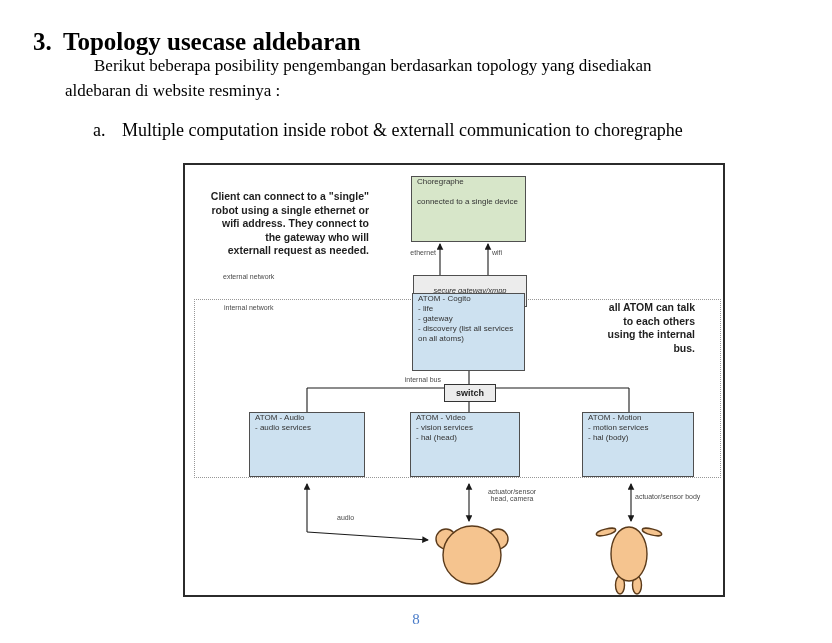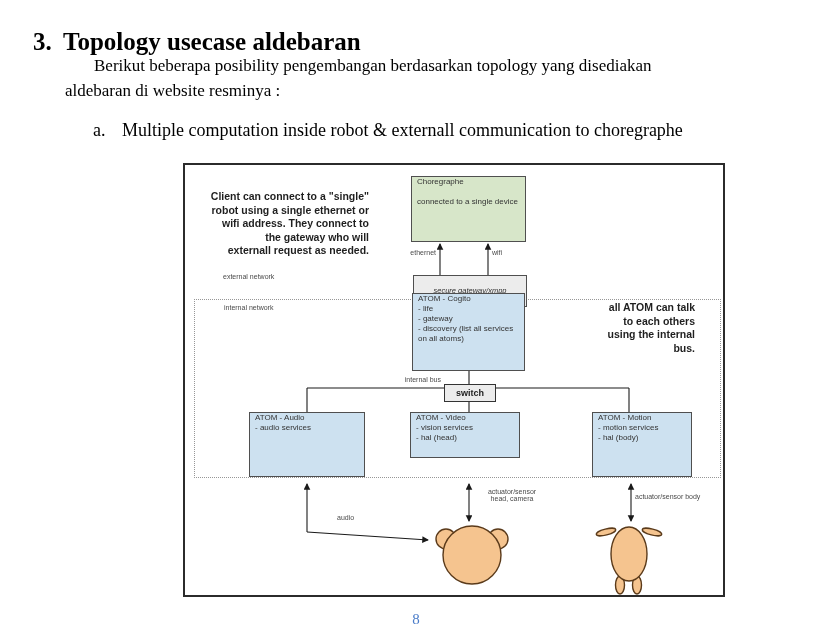--- a/index.html
+++ b/index.html
@@ -111,27 +111,27 @@
 
     <div class="dbox gray switch" style="left:259px;top:219px;width:52px;height:15px;">
       <span>switch</span>
     </div>
 
     <div class="dbox blue" style="left:64px;top:247px;width:116px;height:65px;">
       <div>ATOM - Audio</div>
       <div>- audio services</div>
     </div>
 
-    <div class="dbox blue" style="left:225px;top:247px;width:110px;height:46px;">
+    <div class="dbox blue" style="left:225px;top:247px;width:110px;height:65px;">
       <div>ATOM - Video</div>
       <div>- vision services</div>
       <div>- hal (head)</div>
     </div>
 
-    <div class="dbox blue" style="left:407px;top:247px;width:100px;height:65px;">
+    <div class="dbox blue" style="left:397px;top:247px;width:112px;height:65px;">
       <div>ATOM - Motion</div>
       <div>- motion services</div>
       <div>- hal (body)</div>
     </div>
 
     <div class="note" style="left:20px;top:25px;width:164px;">
       <span>Client can connect to a "single"</span>
       <span>robot using a single ethernet or</span>
       <span>wifi address. They connect to</span>
       <span>the gateway who will</span>

